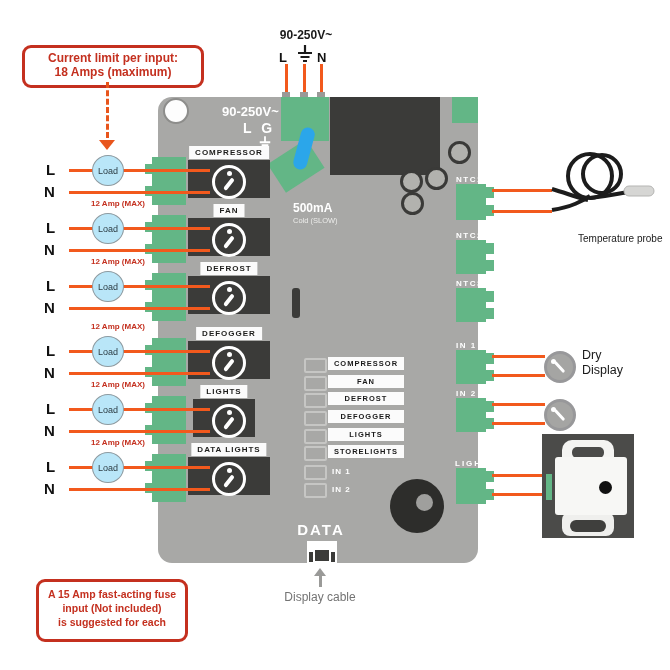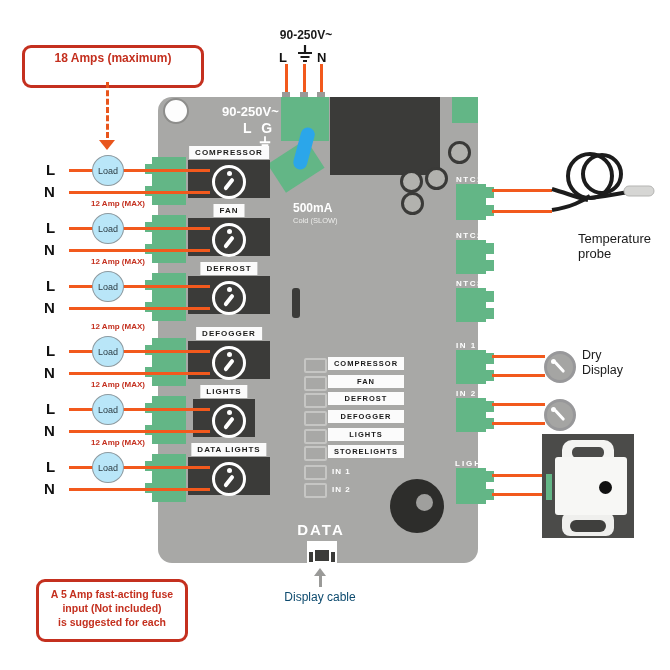--- a/index.html
+++ b/index.html
@@ -29,20 +29,21 @@
   .dry .dlever{position:absolute;left:11px;top:6px;width:3px;height:14px;background:#fff;border-radius:2px;transform:rotate(-42deg);}
   .cap{position:absolute;width:17px;height:17px;border:3px solid #3a3a38;border-radius:50%;background:#b2b2ae;}
   .blacknote{position:absolute;color:#1a1a1a;font-size:11px;line-height:13.5px;}
 </style>
 </head>
 <body>
 
 <div id="canvas">
 
   <div class="rednote" style="left:22px;top:45px;width:176px;height:34px;font-size:12px;line-height:14px;padding-top:3px;">
+    <div>Current limit per input:</div>
     <div>18 Amps (maximum)</div>
   </div>
   <div class="abs" style="left:106px;top:82px;height:56px;border-left:3px dashed #e8551c;"></div>
   <div class="abs" style="left:99px;top:140px;width:0;height:0;border-left:8px solid transparent;border-right:8px solid transparent;border-top:10px solid #e8551c;"></div>
 
   <div class="abs" style="left:306px;top:28px;transform:translateX(-50%);font-weight:bold;font-size:12px;color:#1a1a1a;white-space:nowrap;">90-250V~</div>
   <span class="abs" style="left:279px;top:50px;font-weight:bold;font-size:13px;color:#111;">L</span>
   <svg class="abs" style="left:297px;top:45px;" width="16" height="18" viewBox="0 0 16 18">
     <path d="M8 0 V7 M1 8 H15 M3.5 12 H12.5 M6 16 H10" stroke="#1a1a1a" stroke-width="2.2" fill="none"></path>
   </svg>
@@ -205,21 +206,21 @@
   </div>
 
   <div class="wlabel" style="left:321px;top:521px;transform:translateX(-50%);font-size:15px;letter-spacing:2px;">DATA</div>
   <div class="abs" style="left:307px;top:541px;width:30px;height:22px;background:#fff;">
     <div class="abs" style="left:8px;top:9px;width:14px;height:11px;background:#3b3b39;"></div>
     <div class="abs" style="left:2px;top:11px;width:4px;height:10px;background:#3b3b39;"></div>
     <div class="abs" style="left:24px;top:11px;width:4px;height:10px;background:#3b3b39;"></div>
   </div>
   <div class="abs" style="left:314px;top:568px;width:0;height:0;border-left:6px solid transparent;border-right:6px solid transparent;border-bottom:8px solid #9a9a98;"></div>
   <div class="abs" style="left:319px;top:575px;width:3px;height:12px;background:#9a9a98;"></div>
-  <div class="abs" style="left:320px;top:590px;transform:translateX(-50%);font-size:12px;color:#0c4a6e;white-space:nowrap;">Display cable</div>
+  <div class="abs" style="left:320px;top:590px;transform:translateX(-50%);font-size:12px;color:#737373;white-space:nowrap;">Display cable</div>
 
   <span class="termlabel" style="left:456px;top:175px;">NTC1</span>
   <div class="term" style="left:456px;top:184px;width:30px;height:36px;"></div>
   <div class="tab" style="left:486px;top:187px;width:8px;height:11px;"></div>
   <div class="tab" style="left:486px;top:205px;width:8px;height:11px;"></div>
   <div class="wire" style="left:492px;top:189px;width:60px;"></div>
   <div class="wire" style="left:492px;top:210px;width:60px;"></div>
 
   <span class="termlabel" style="left:456px;top:231px;">NTC2</span>
   <div class="term" style="left:456px;top:240px;width:30px;height:34px;"></div>
@@ -232,21 +233,21 @@
   <div class="tab" style="left:486px;top:308px;width:8px;height:11px;"></div>
 
   <svg class="abs" style="left:536px;top:140px;" width="124" height="82" viewBox="0 0 124 82">
     <path d="M16 49 C 30 53, 42 58, 52 60" stroke="#1c1c1c" stroke-width="4" fill="none"></path>
     <path d="M16 70 C 36 67, 46 61, 54 56" stroke="#1c1c1c" stroke-width="4" fill="none"></path>
     <circle cx="54" cy="36" r="22" stroke="#1c1c1c" stroke-width="4" fill="none"></circle>
     <circle cx="66" cy="34" r="19" stroke="#1c1c1c" stroke-width="4" fill="none"></circle>
     <path d="M54 58 C 72 56, 80 54, 92 52" stroke="#1c1c1c" stroke-width="4" fill="none"></path>
     <rect x="88" y="46" width="30" height="10" rx="5" fill="#d6d6d4" stroke="#b5b5b3" stroke-width="1"></rect>
   </svg>
-  <div class="blacknote" style="left:578px;top:231px;width:90px;font-size:13px;line-height:15px;">Temperature probe</div>
+  <div class="blacknote" style="left:578px;top:231px;width:90px;font-size:10px;line-height:15px;">Temperature probe</div>
 
   <span class="termlabel" style="left:456px;top:341px;">IN 1</span>
   <div class="term" style="left:456px;top:350px;width:30px;height:34px;"></div>
   <div class="tab" style="left:486px;top:353px;width:8px;height:11px;"></div>
   <div class="tab" style="left:486px;top:370px;width:8px;height:11px;"></div>
   <div class="wire" style="left:492px;top:355px;width:53px;"></div>
   <div class="wire" style="left:492px;top:374px;width:53px;"></div>
   <div class="dry" style="left:544px;top:351px;">
       <i class="ddot"></i>
       <i class="dlever"></i>
@@ -278,18 +279,18 @@
     <div class="abs" style="left:20px;top:78px;width:52px;height:24px;background:#efefed;border-radius:8px;">
       <div class="abs" style="left:8px;top:8px;width:36px;height:12px;background:#3f3f3d;border-radius:6px;"></div>
     </div>
     <div class="abs" style="left:13px;top:23px;width:72px;height:58px;background:#f7f7f5;border-radius:3px;">
       <div class="abs" style="left:44px;top:24px;width:13px;height:13px;background:#111;border-radius:50%;"></div>
     </div>
     <div class="abs" style="left:4px;top:40px;width:6px;height:26px;background:#63b686;"></div>
   </div>
 
   <div class="rednote" style="left:36px;top:579px;width:146px;height:52px;font-size:10.5px;line-height:14px;padding-top:5px;">
-    <div>A 5 Amp fast-acting fuse</div>
+    <div>A 15 Amp fast-acting fuse</div>
     <div>input (Not included)</div>
     <div>is suggested for each</div>
   </div>
 
 </div>
 
 </body></html>

